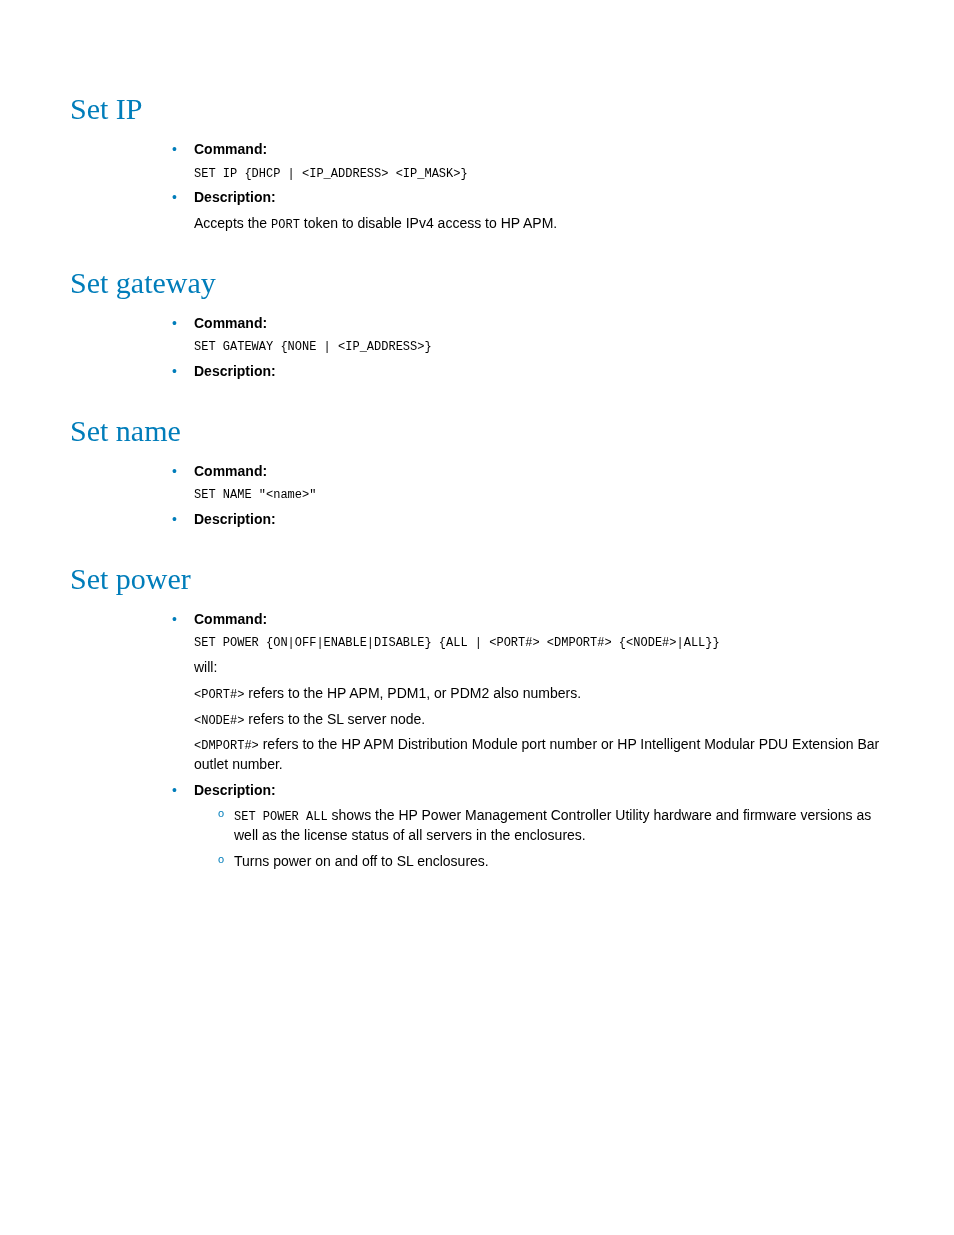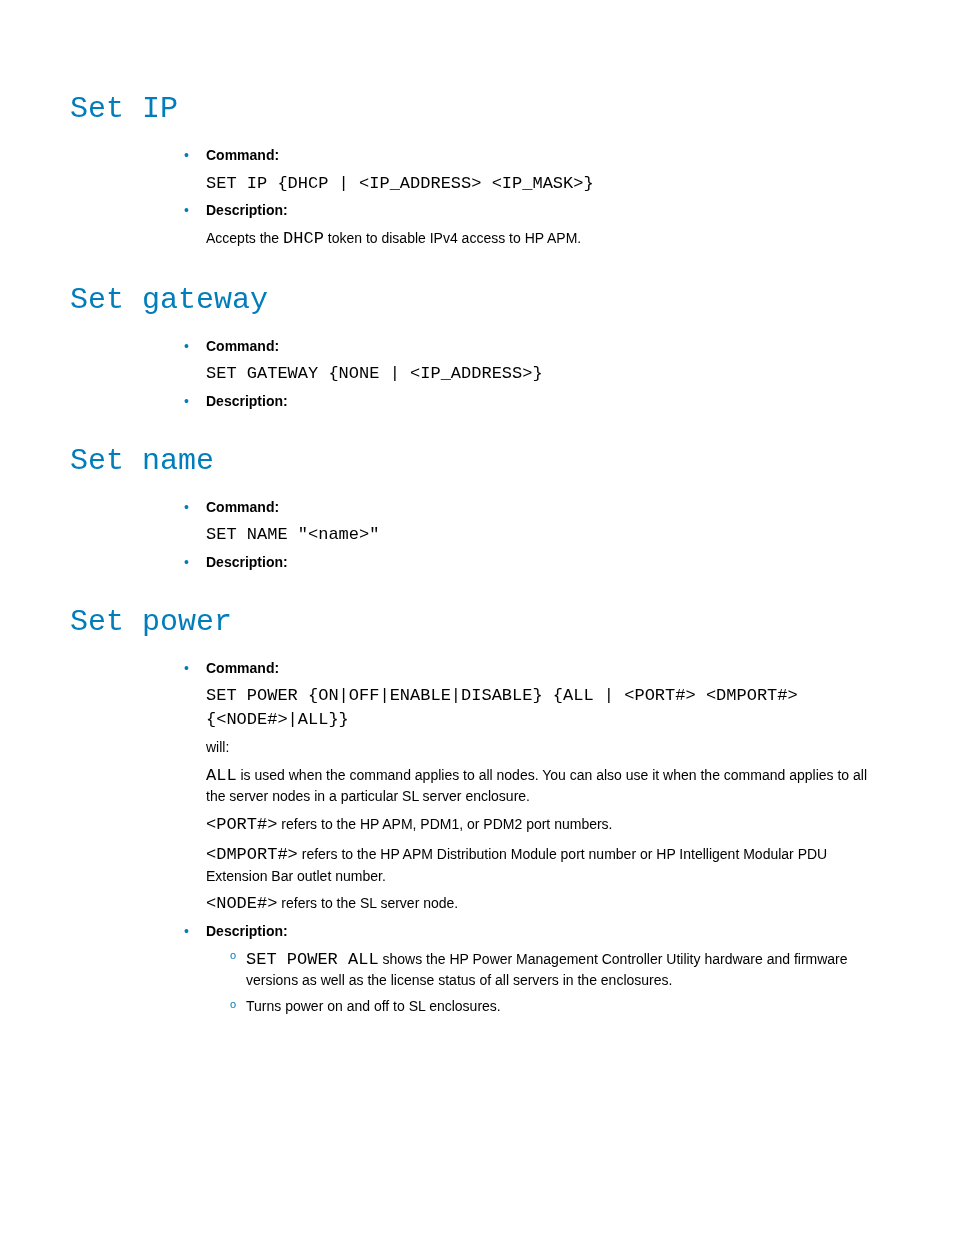--- a/index.html
+++ b/index.html
@@ -6,30 +6,30 @@
     font-family: Arial, Helvetica, sans-serif;
     font-size: 14px;
     color: #000;
     margin: 0;
     padding: 60px 70px 40px 70px;
     width: 954px;
     box-sizing: border-box;
     line-height: 1.4;
   }
   h1 {
-    font-family: Liberation Mono, monospace;
+    font-family: Liberation Serif, serif;
     font-weight: normal;
     color: #007dba;
     font-size: 30px;
     margin: 28px 0 10px 0;
   }
   ul.level1 {
     list-style: none;
     padding-left: 90px;
-    margin: 16px;
+    margin: 4px;
   }
   ul.level1 > li {
     position: relative;
     padding-left: 30px;
     margin-bottom: 6px;
   }
   ul.level1 > li::before {
     content: "•";
     color: #007dba;
     position: absolute;
@@ -53,39 +53,39 @@
     position: absolute;
     left: 4px;
     top: 0;
     font-size: 11px;
   }
   .label {
     font-weight: bold;
   }
   .code {
     font-family: "Courier New", monospace;
-    font-size: 17px;
+    font-size: 12px;
   }
   .para {
     margin: 6px 0;
   }
 </style>
 </head>
 <body>
 
 <h1>Set IP</h1>
 <ul class="level1">
   <li>
     <span class="label">Command:</span>
     <div class="para code">SET IP {DHCP | &lt;IP_ADDRESS&gt; &lt;IP_MASK&gt;}</div>
   </li>
   <li>
     <span class="label">Description:</span>
     <div class="para">
-      <span>Accepts the </span><span class="code">DHCP</span><span> token to disable IPv4 access to HP APM.</span>
+      <span>Accepts the </span><span class="code">PORT</span><span> token to disable IPv4 access to HP APM.</span>
     </div>
   </li>
 </ul>
 
 <h1>Set gateway</h1>
 <ul class="level1">
   <li>
     <span class="label">Command:</span>
     <div class="para code">SET GATEWAY {NONE | &lt;IP_ADDRESS&gt;}</div>
   </li>
@@ -105,30 +105,27 @@
   </li>
 </ul>
 
 <h1>Set power</h1>
 <ul class="level1">
   <li>
     <span class="label">Command:</span>
     <div class="para code">SET POWER {ON|OFF|ENABLE|DISABLE} {ALL | &lt;PORT#&gt; &lt;DMPORT#&gt; {&lt;NODE#&gt;|ALL}}</div>
     <div class="para">will:</div>
     <div class="para">
-      <span class="code">ALL</span><span> is used when the command applies to all nodes. You can also use it when the command applies to all the server nodes in a particular SL server enclosure.</span>
+      <span class="code">&lt;PORT#&gt;</span><span> refers to the HP APM, PDM1, or PDM2 also numbers.</span>
     </div>
     <div class="para">
-      <span class="code">&lt;PORT#&gt;</span><span> refers to the HP APM, PDM1, or PDM2 port numbers.</span>
+      <span class="code">&lt;NODE#&gt;</span><span> refers to the SL server node.</span>
     </div>
     <div class="para">
       <span class="code">&lt;DMPORT#&gt;</span><span> refers to the HP APM Distribution Module port number or HP Intelligent Modular PDU Extension Bar outlet number.</span>
-    </div>
-    <div class="para">
-      <span class="code">&lt;NODE#&gt;</span><span> refers to the SL server node.</span>
     </div>
   </li>
   <li>
     <span class="label">Description:</span>
     <ul class="level2">
       <li>
         <span class="code">SET POWER ALL</span><span> shows the HP Power Management Controller Utility hardware and firmware versions as well as the license status of all servers in the enclosures.</span>
       </li>
       <li>
         <span>Turns power on and off to SL enclosures.</span>

